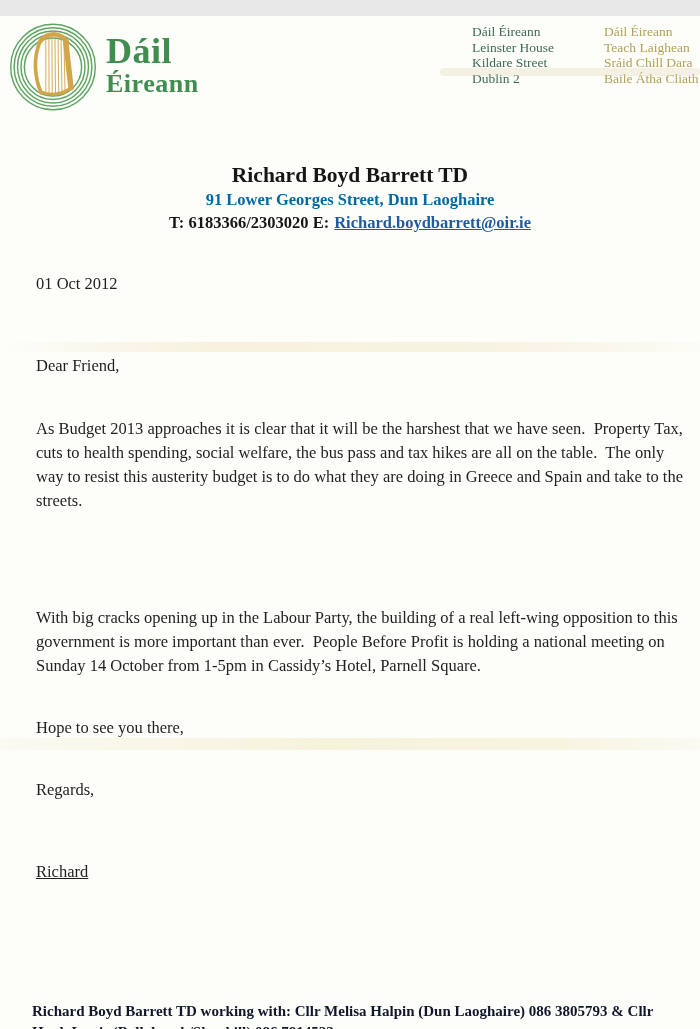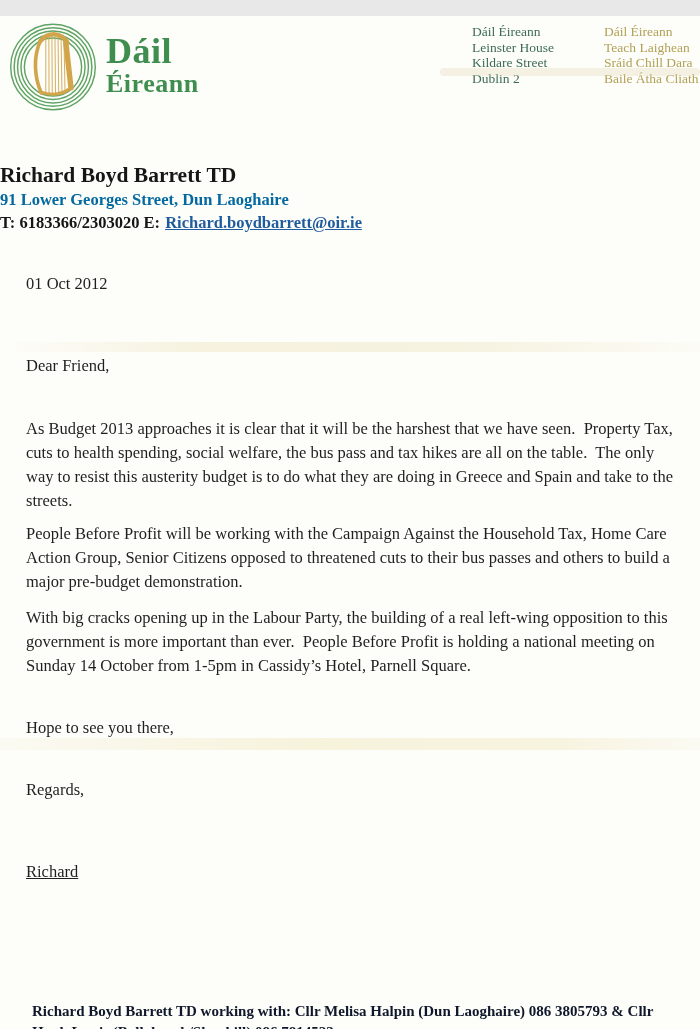--- a/index.html
+++ b/index.html
@@ -15,27 +15,27 @@
   
   .logo-wrap{position:absolute;left:8px;top:5px;display:flex;align-items:flex-start;}
   .harp{width:90px;height:92px;}
   .wordmark{margin-left:8px;margin-top:12px;line-height:1;}
   .wordmark .l1{font-size:36px;color:#3f8e4f;font-weight:bold;letter-spacing:0.5px;}
   .wordmark .l2{font-size:26px;color:#3f8e4f;font-weight:bold;margin-top:2px;letter-spacing:0.5px;}
   .addr{position:absolute;top:8px;font-size:13.5px;line-height:15.5px;white-space:nowrap;}
   .addr-en{left:472px;color:#3d6b52;}
   .addr-ga{left:604px;color:#b1a156;}
   
-  .letterhead{position:absolute;left:0;top:146px;width:100%;text-align:left;font-weight:bold;}
+  .letterhead{position:absolute;left:0;top:146px;width:100%;text-align:center;font-weight:bold;}
   .lh-name{font-size:21.5px;line-height:26px;color:#161616;}
   .lh-addr{font-size:16.5px;line-height:23px;color:#0369a1;}
   .lh-contact{font-size:16.5px;line-height:23px;color:#161616;}
   .lh-contact a{color:#1f5c9e;text-decoration:underline;margin-left:5px;}
   
-  .body-text{position:absolute;left:26px;width:648px;font-size:16.5px;line-height:24px;white-space:pre-wrap;}
+  .body-text{position:absolute;left:36px;width:648px;font-size:16.5px;line-height:24px;white-space:pre-wrap;}
   .date{top:256px;}
   .salutation{top:338px;}
   .para1{top:401px;}
   .para2{top:506px;}
   .para3{top:590px;}
   .closing1{top:700px;}
   .closing2{top:762px;}
   .signature{top:844px;text-decoration:underline;}
   
   .footer{
@@ -103,21 +103,20 @@
     <div class="lh-name">Richard Boyd Barrett TD</div>
     <div class="lh-addr">91 Lower Georges Street, Dun Laoghaire</div>
     <div class="lh-contact">
       <span>T: 6183366/2303020 E:</span><a href="#">Richard.boydbarrett@oir.ie</a>
     </div>
   </div>
 
   <div class="body-text date">01 Oct 2012</div>
   <div class="body-text salutation">Dear Friend,</div>
   <div class="body-text para1">As Budget 2013 approaches it is clear that it will be the harshest that we have seen.  Property Tax, cuts to health spending, social welfare, the bus pass and tax hikes are all on the table.  The only way to resist this austerity budget is to do what they are doing in Greece and Spain and take to the streets.</div>
-  <div class="body-text para2">People Before Profit will be working with the Campaign Against the Household Tax, Home Care Action Group, Senior Citizens opposed to threatened cuts to their bus passes and others to build a major pre-budget demonstration.</div>
   <div class="body-text para3">With big cracks opening up in the Labour Party, the building of a real left-wing opposition to this government is more important than ever.  People Before Profit is holding a national meeting on Sunday 14 October from 1-5pm in Cassidy’s Hotel, Parnell Square.</div>
   <div class="body-text closing1">Hope to see you there,</div>
   <div class="body-text closing2">Regards,</div>
   <div class="body-text signature">Richard</div>
 
   <div class="footer">Richard Boyd Barrett TD working with: Cllr Melisa Halpin (Dun Laoghaire) 086 3805793 &amp; Cllr Hugh Lewis (Ballybrack/Shankill) 086 7814523</div>
 
   <div class="smudge smudge-c"></div>
   <div class="smudge smudge-a"></div>
   <div class="smudge smudge-b"></div>

